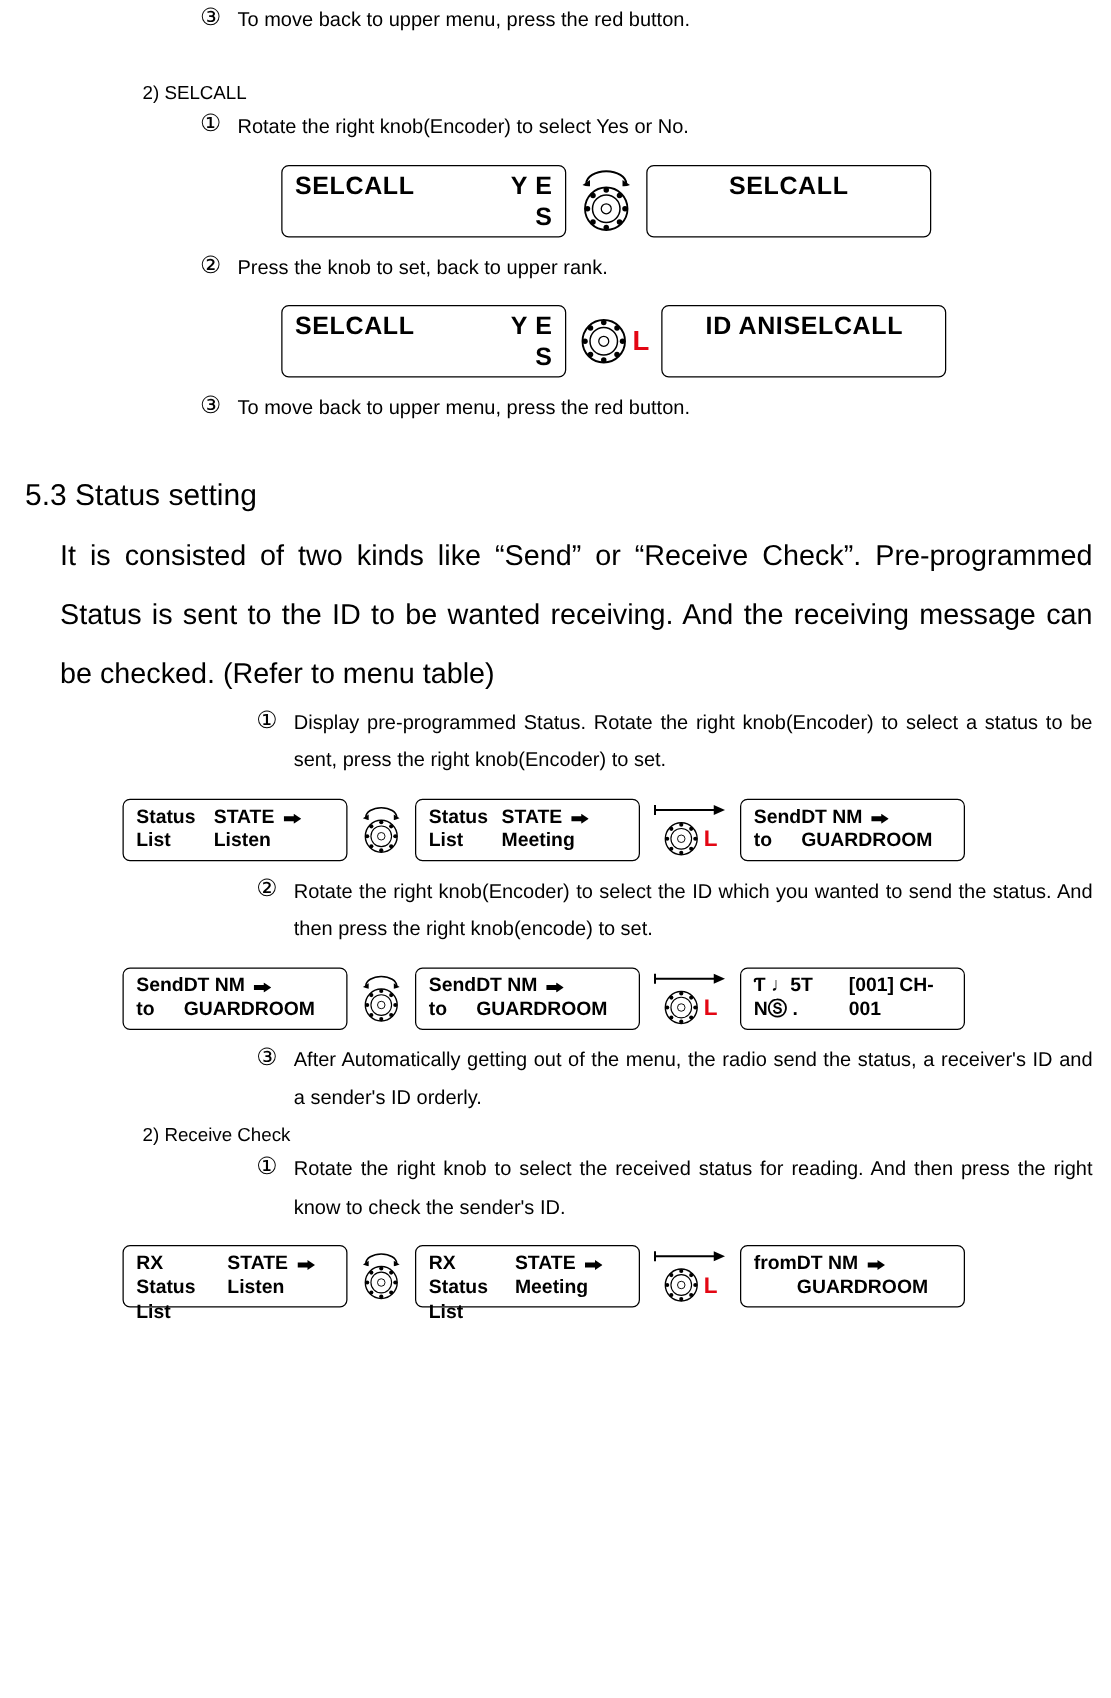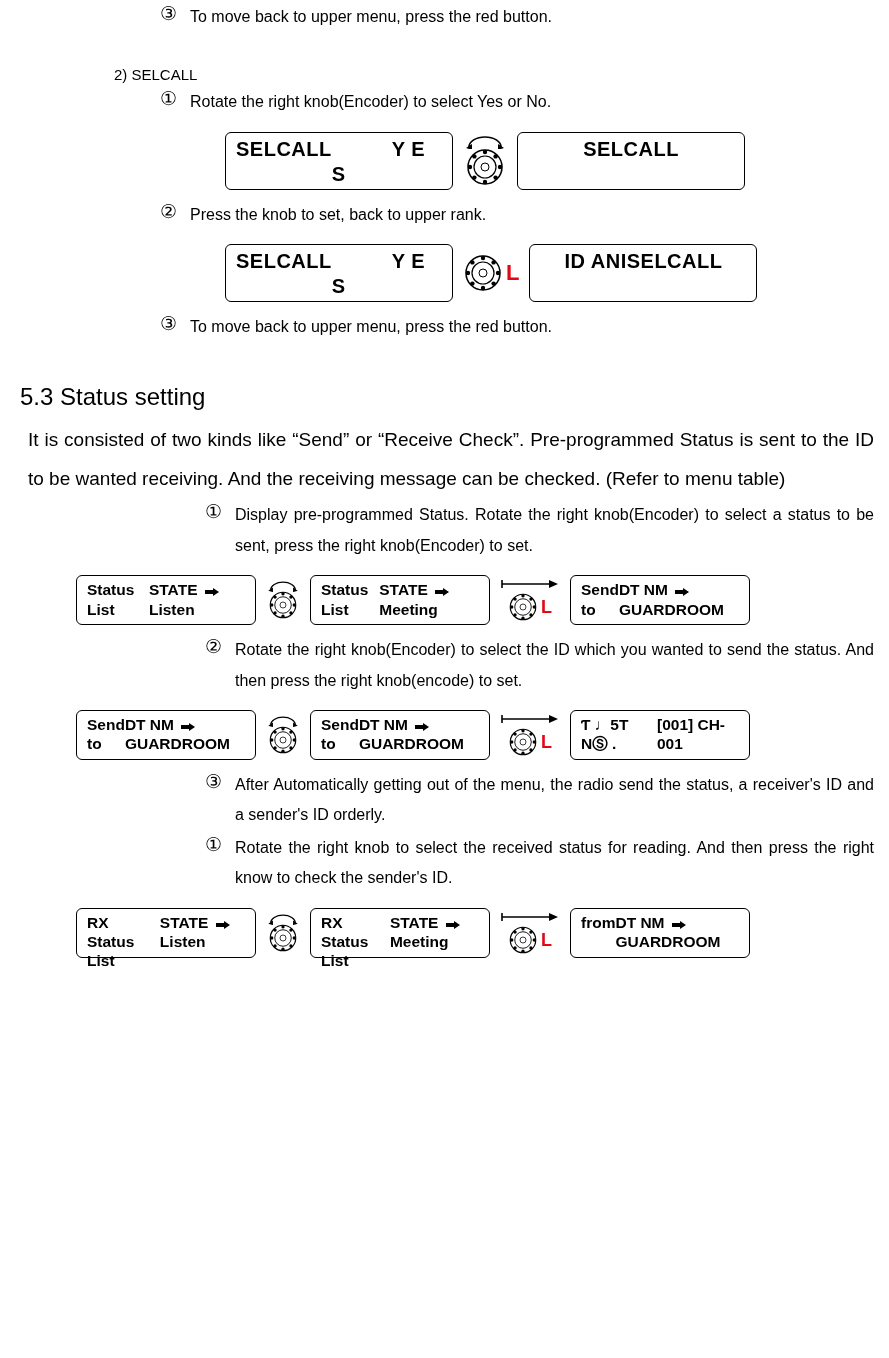--- a/index.html
+++ b/index.html
@@ -35,56 +35,56 @@
   }
   .indent-a { padding-left: 160px; padding-right: 20px; }
   .indent-c { padding-left: 205px; padding-right: 15px; }
 
   h2.section {
     font-size: 24px;
     font-weight: normal;
     margin: 40px 0 10px 20px;
   }
   .para {
-    font-size: 19px;
+    font-size: 23px;
     line-height: 2.05;
     text-align: justify;
-    margin: 0 15px 0 28px;
+    margin: 0 15px 0 48px;
   }
   .listhead {
     font-size: 15px;
     margin: 6px 0 4px 114px;
   }
 
   
   .lcd-row {
     display: flex;
     align-items: center;
     justify-content: flex-start;
     gap: 10px;
     margin: 14px 0 10px 0;
   }
   .lcd-row.center2 { padding-left: 225px; }
-  .lcd-row.row3    { padding-left: 76px; }
+  .lcd-row.row3    { padding-left: 98px; }
 
   .lcd {
     border: 1.5px solid #000;
     border-radius: 6px;
     padding: 4px 10px;
     font-family: Liberation Sans, sans-serif;
     font-weight: 600;
     display: flex;
     flex-direction: row;
     justify-content: center;
     background: #fff;
     box-sizing: border-box;
   }
   .lcd.big   { width: 228px; height: 58px; font-size: 20px; line-height: 1.25; letter-spacing: 0.5px; }
   .lcd.small { width: 180px; height: 50px; font-size: 15.5px; line-height: 1.25; }
-  .lcd .l2 { text-indent: 60px; }
+  .lcd .l2 { text-indent: 60px; text-align: right; }
   .mono-arrow {
     display: inline-block;
     vertical-align: -1px;
     margin: 0 3px;
   }
 
   
   .knob {
     width: 40px; height: 40px;
     flex: 0 0 40px;
@@ -331,20 +331,21 @@
       <div>Ƭ ♩5T   NⓈ  .</div>
       <div>[001]  CH-001</div>
     </div>
   </div>
 
   <div class="step-line indent-c">
     <span class="circ-num">③</span>
     <span class="step-text">After Automatically getting out of the menu, the radio send the status, a receiver's ID and a sender's ID orderly.</span>
   </div>
 
+  <div class="listhead">2)   Receive Check</div>
 
   <div class="step-line indent-c">
     <span class="circ-num">①</span>
     <span class="step-text">Rotate the right knob to select the received status for reading. And then press the right know to check the sender's ID.</span>
   </div>
 
   <div class="lcd-row row3">
     <div class="lcd small">
       <div>RX Status List</div>
       <div>

